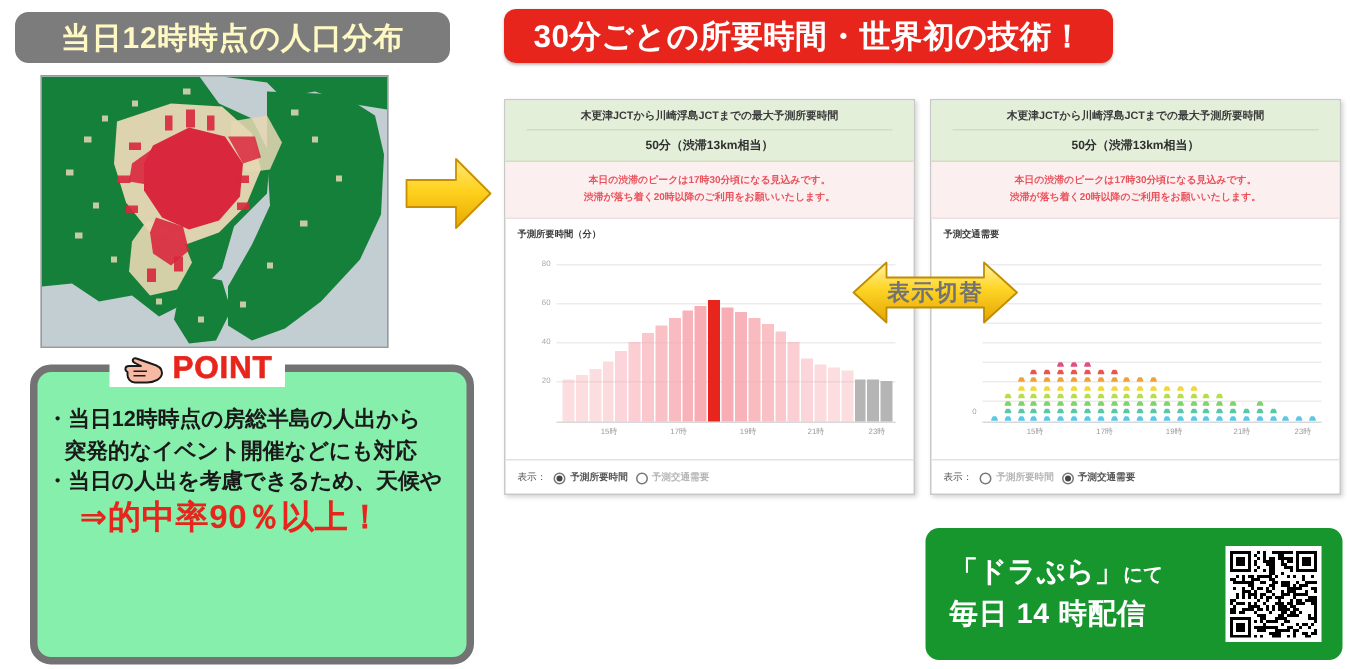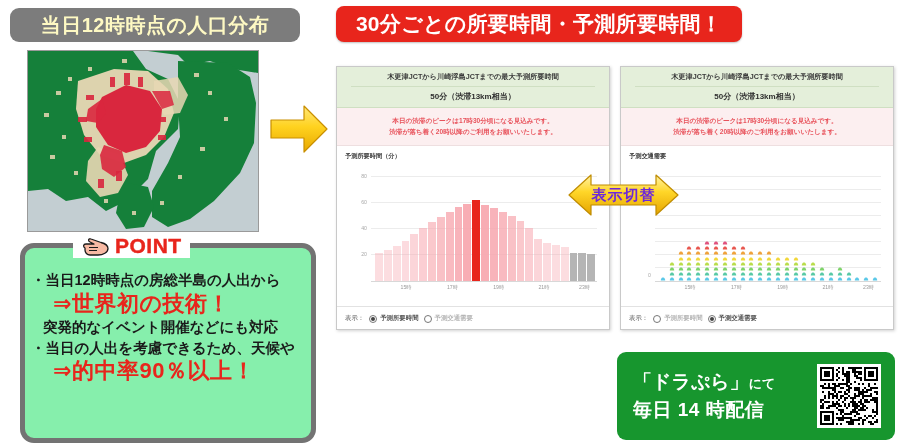--- a/index.html
+++ b/index.html
@@ -131,21 +131,21 @@
   }
   .radio-group{display:flex;align-items:center;gap:3px;}
   .radio-group.off .lbl{color:#b6b6b6;}
   .lbl{font-weight:bold;}
 
   
   .switch-arrow{position:absolute;left:567px;top:172px;width:113px;height:46px;}
   .switch-text{
     position:absolute;left:567px;top:172px;width:113px;height:46px;
     display:flex;align-items:center;justify-content:center;
-    font-size:15px;font-weight:bold;color:#6d28d9;letter-spacing:1px;
+    font-size:15px;font-weight:bold;color:#737373;letter-spacing:1px;
     pointer-events:none;
   }
 
   
   .green-box{
     position:absolute;left:617px;top:352px;width:278px;height:88px;
     background:#17962e;border-radius:9px;display:flex;align-items:center;
   }
   .green-text{
     color:#ffffff;font-weight:bold;padding-left:16px;line-height:1.45;
@@ -161,21 +161,21 @@
 </head>
 <body>
 
 <div class="stage">
 
   <div class="pill-gray">
     <span>当日12時時点の人口分布</span>
   </div>
 
   <div class="pill-red">
-    <span>30分ごとの所要時間・予測所要時間！</span>
+    <span>30分ごとの所要時間・世界初の技術！</span>
   </div>
 
 
   <div class="map-frame">
     <svg class="map-canvas" viewBox="0 0 230 180" preserveAspectRatio="none">
       <rect x="0" y="0" width="230" height="180" fill="#c3ced2"></rect>
 
       <path d="M0,0 L230,0 L230,22 L205,18 L182,10 L160,14 L150,4 L120,0 Z" fill="#15803a"></path>
       <path d="M0,0 L105,0 L118,18 L140,28 L152,52 L150,78 L128,100 L120,128 L98,150
                L78,160 L60,146 L38,150 L20,138 L0,140 Z" fill="#15803a"></path>
@@ -243,21 +243,20 @@
     <div class="point-label">
       <svg class="hand-icon" viewBox="0 0 30 22">
         <path d="M4,13 C2,12 2,9 5,9 L13,9 L9,7 C6.5,6 7.5,3 10,4 L20,7.5
                  C24,8.5 27,10 27,13.5 C27,17.5 22,20 17,20 L9,20 C6,20 4,17.5 4,15 Z" fill="#f7b9a3" stroke="#1a1a1a" stroke-width="1.3" stroke-linejoin="round"></path>
         <path d="M8,12.5 L17,12.5 M8,15.5 L16,15.5" stroke="#1a1a1a" stroke-width="1"></path>
       </svg>
       <span class="pt-text">POINT</span>
     </div>
     <div class="point-lines">
       <div class="ln">・当日12時時点の房総半島の人出から</div>
-      <div class="big-red">⇒世界初の技術！</div>
       <div class="ln ind">突発的なイベント開催などにも対応</div>
       <div class="ln">・当日の人出を考慮できるため、天候や</div>
       <div class="big-red">⇒的中率90％以上！</div>
     </div>
   </div>
 
   <div class="panel panel-left">
     <div class="p-head">
       <div class="t1">木更津JCTから川崎浮島JCTまでの最大予測所要時間</div>
       <div class="sep"></div>

